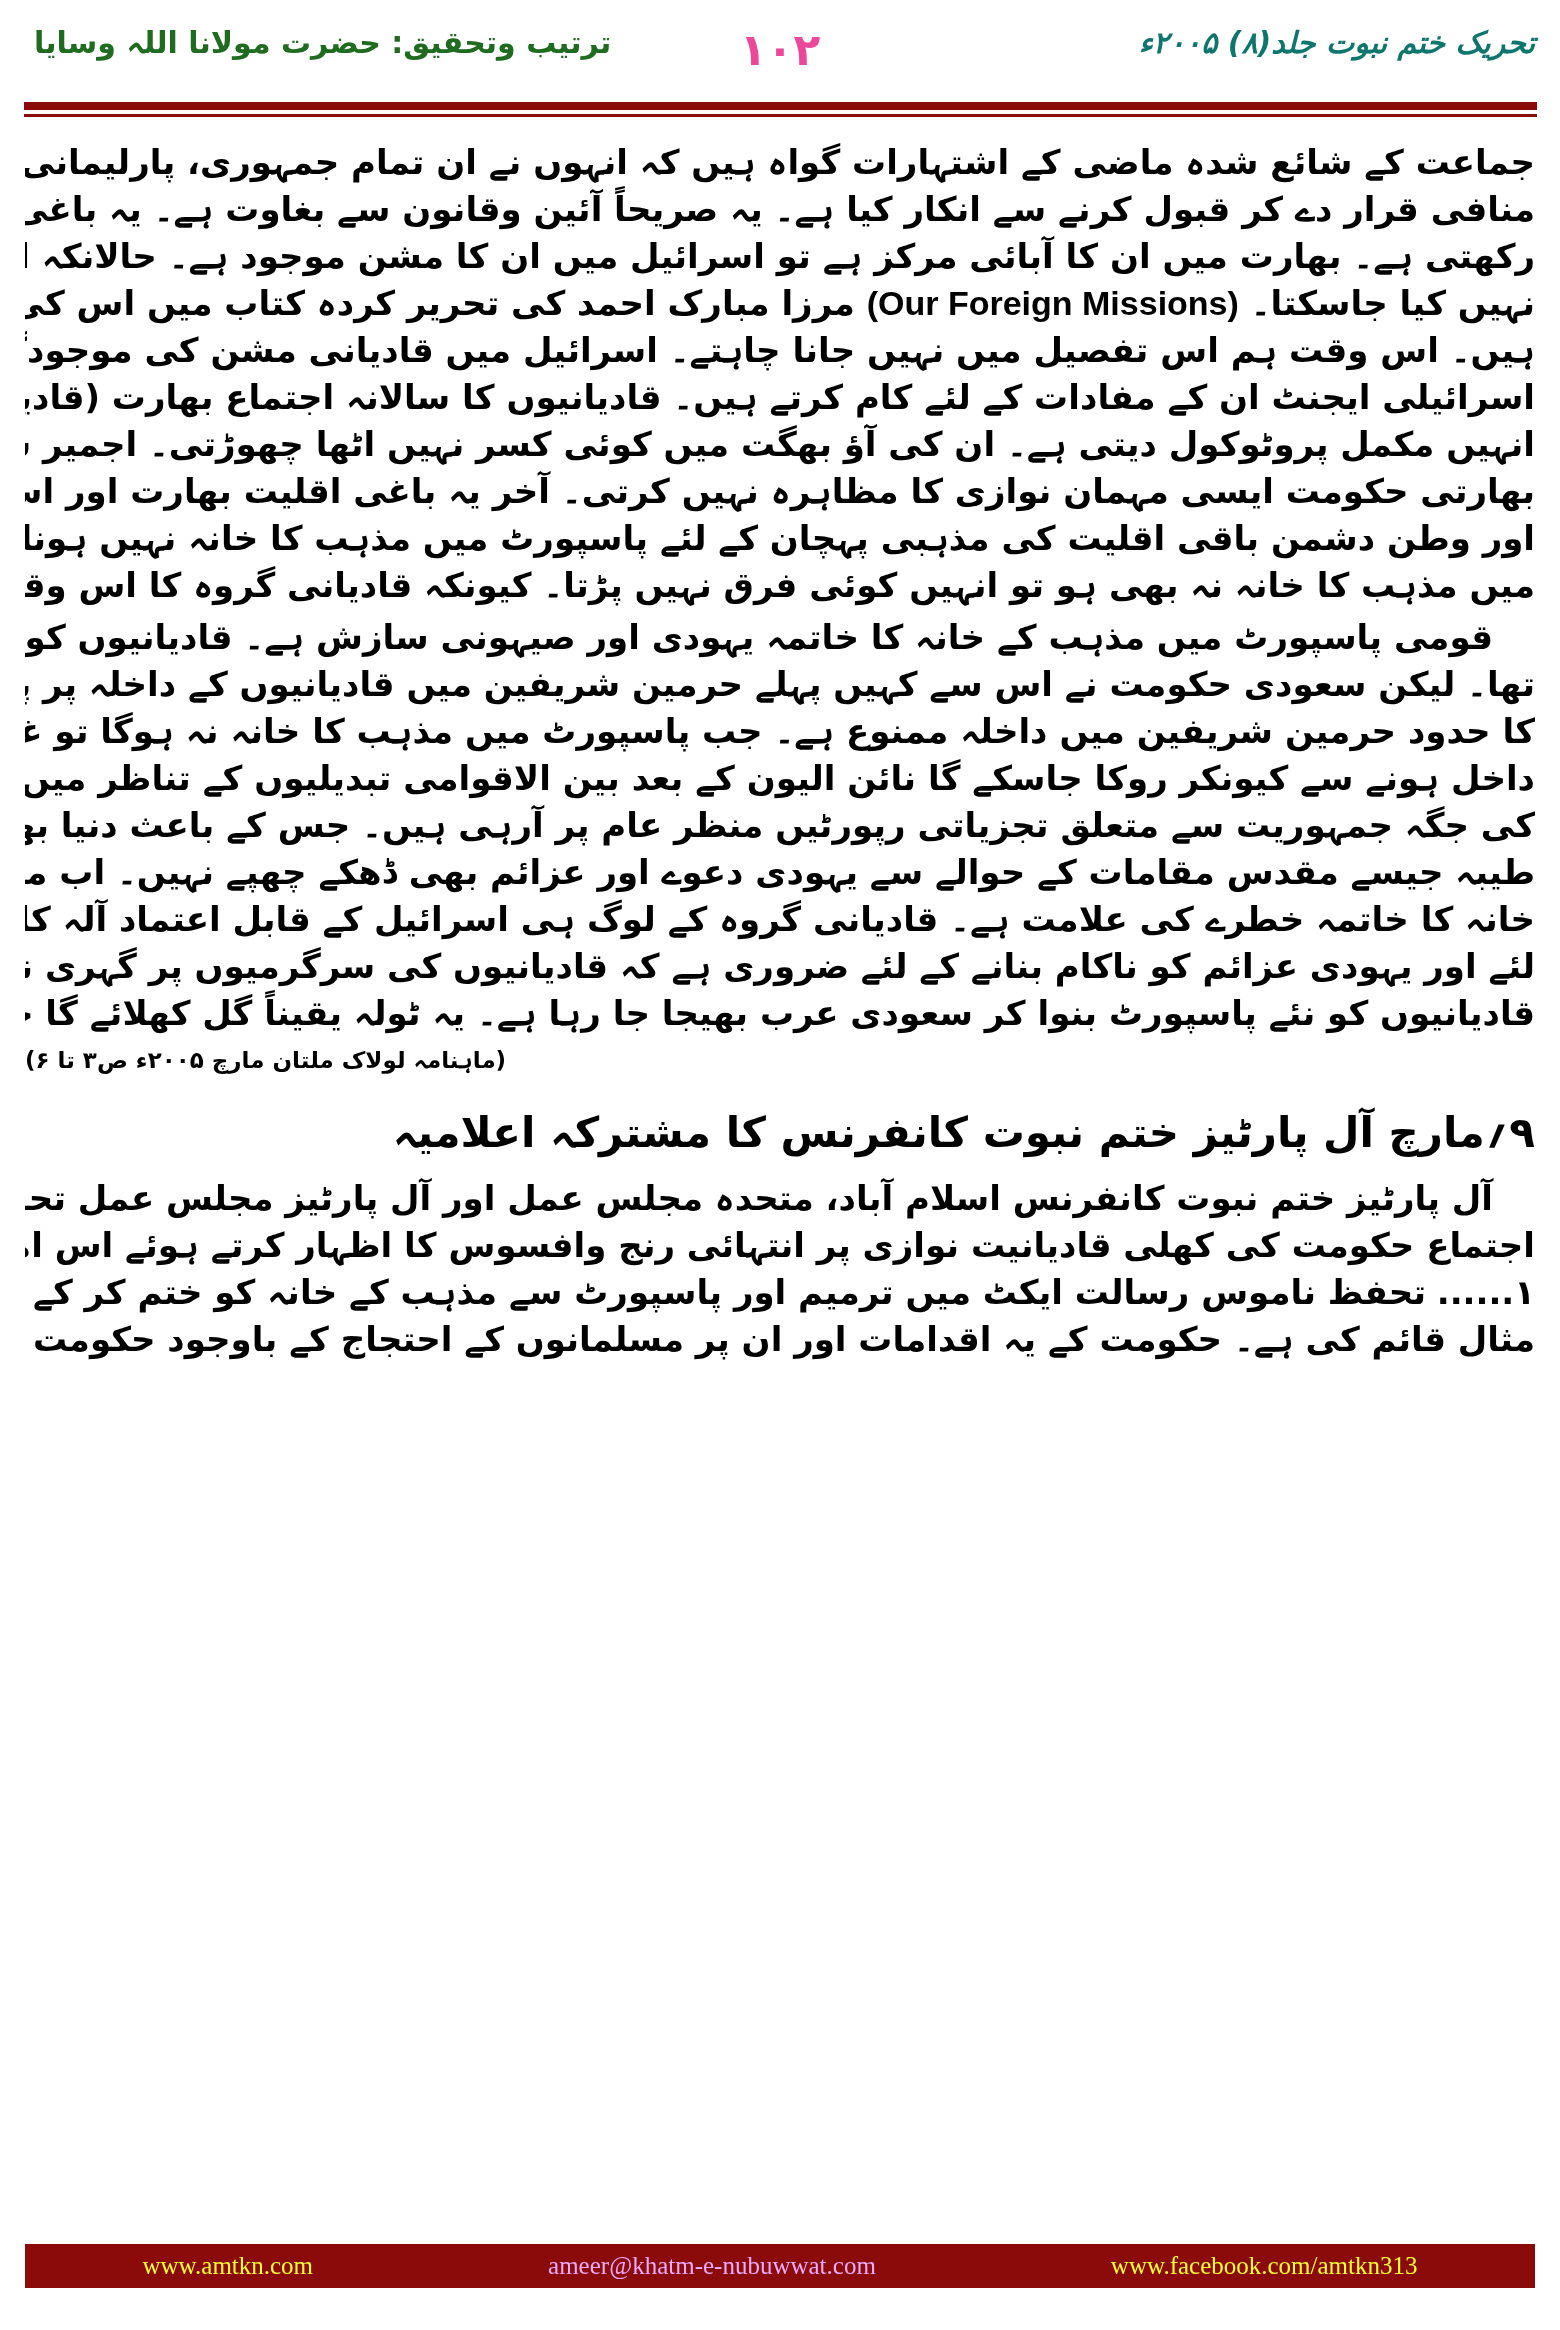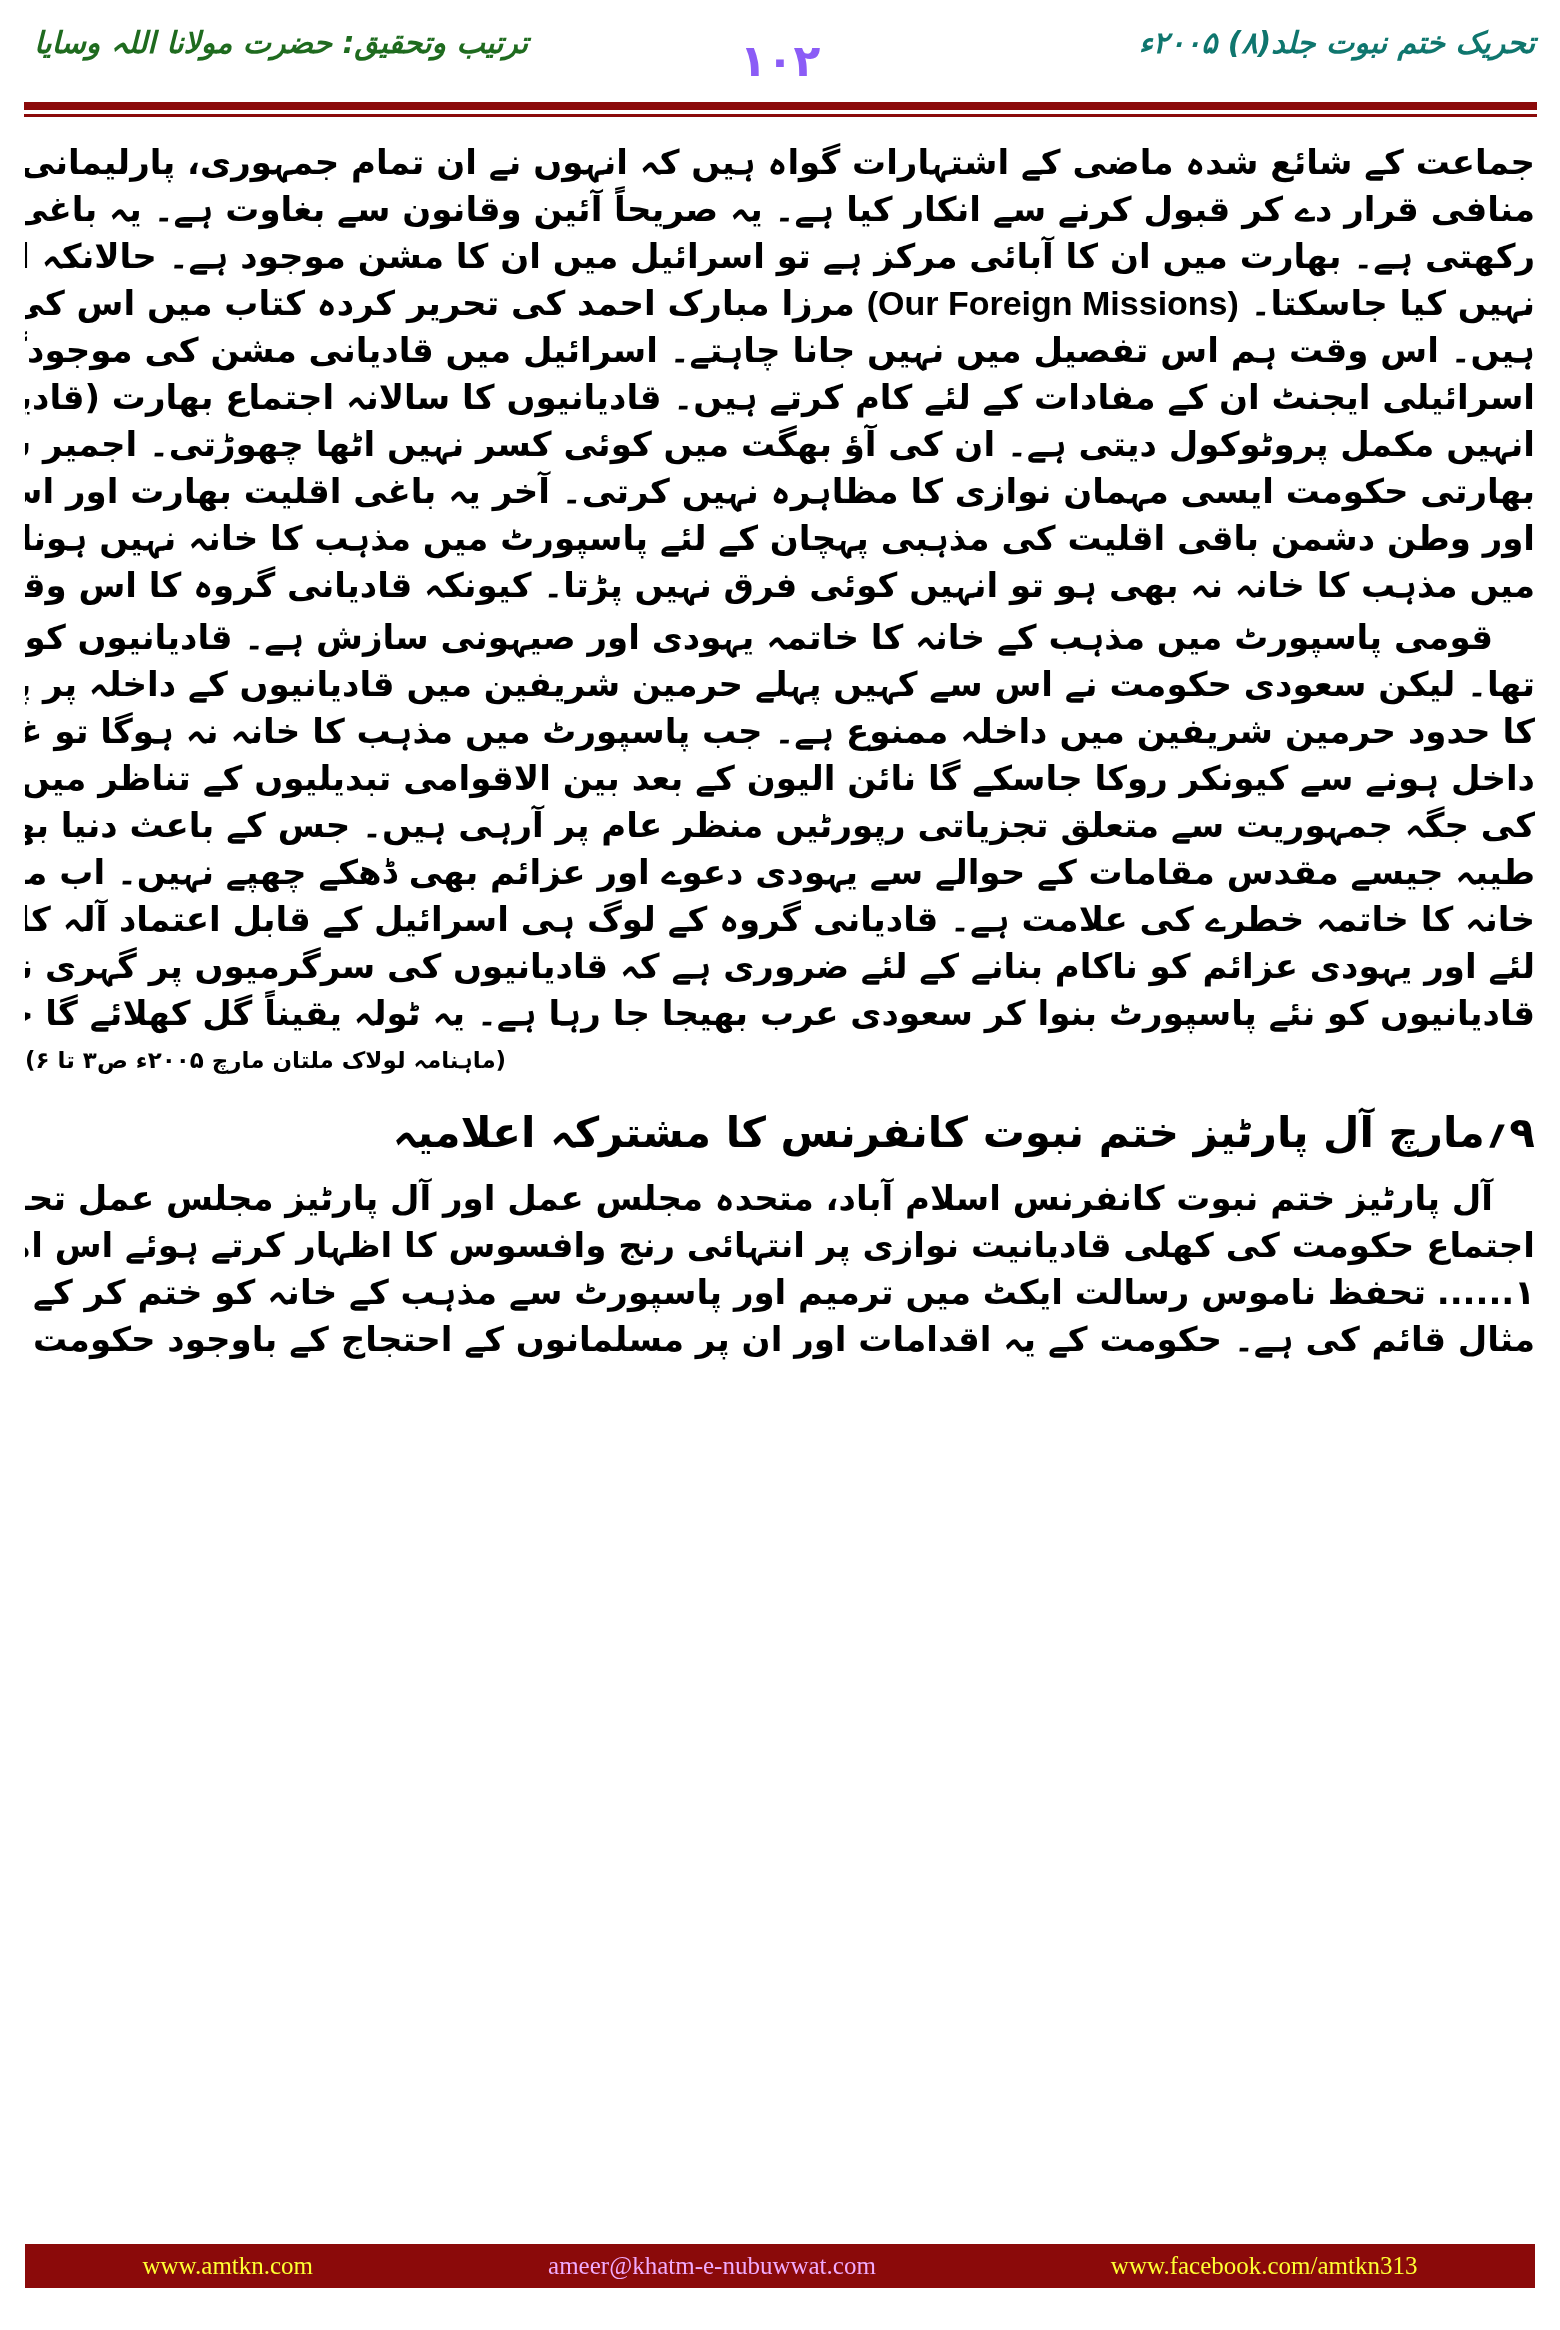--- a/index.html
+++ b/index.html
@@ -2,23 +2,23 @@
 <html style="font-size:13.4px"><head>
 <meta charset="utf-8">
 <style>
   html, body { margin: 0; padding: 0; background: #ffffff; }
   body { width: 1560px; height: 2330px; position: relative; overflow: hidden;
          font-family: "DejaVu Sans", sans-serif; color: #000; }
   .header { position: absolute; left: 0; top: 0; width: 1560px; height: 134px; }
   .hdr-right { position: absolute; right: 25px; top: 25px; font-size: 30px; color: #0f766e;
                font-weight: bold; font-style: italic; direction: rtl; }
   .hdr-left { position: absolute; left: 34px; top: 25px; font-size: 30px; color: #1f6b1f;
-              font-weight: bold; font-style: italic; direction: rtl; }
-  .hdr-page { position: absolute; left: 0; right: 0; top: 35px; text-align: center;
-              font-size: 44px; font-weight: bold; color: #8b5cf6; }
+              font-weight: bold; direction: rtl; }
+  .hdr-page { position: absolute; left: 0; right: 0; top: 24px; text-align: center;
+              font-size: 44px; font-weight: bold; color: #ec4899; }
   .rule-thick { position: absolute; left: 23.5px; right: 23.5px; top: 102px; height: 8.4px; background: #8b0a0a; }
   .rule-thin { position: absolute; left: 23.5px; right: 23.5px; top: 114px; height: 3.4px; background: #8b0a0a; }
   .content { position: absolute; left: 25px; right: 25px; top: 139px; direction: rtl; }
   .line { font-size: 34px; font-weight: bold; line-height: 47px; height: 47px; white-space: nowrap;
           overflow: hidden; text-align: justify; text-align-last: justify; }
   .line.last { text-align-last: right; }
   .line.indent { padding-right: 42px; }
   .en { font-family: "Liberation Sans", sans-serif; font-weight: bold; direction: ltr; unicode-bidi: embed; margin-top: 24px; }
   .para-gap { height: 5px; }
   .citation { font-size: 23px; font-weight: bold; line-height: 47px; height: 50px; text-align: left;

